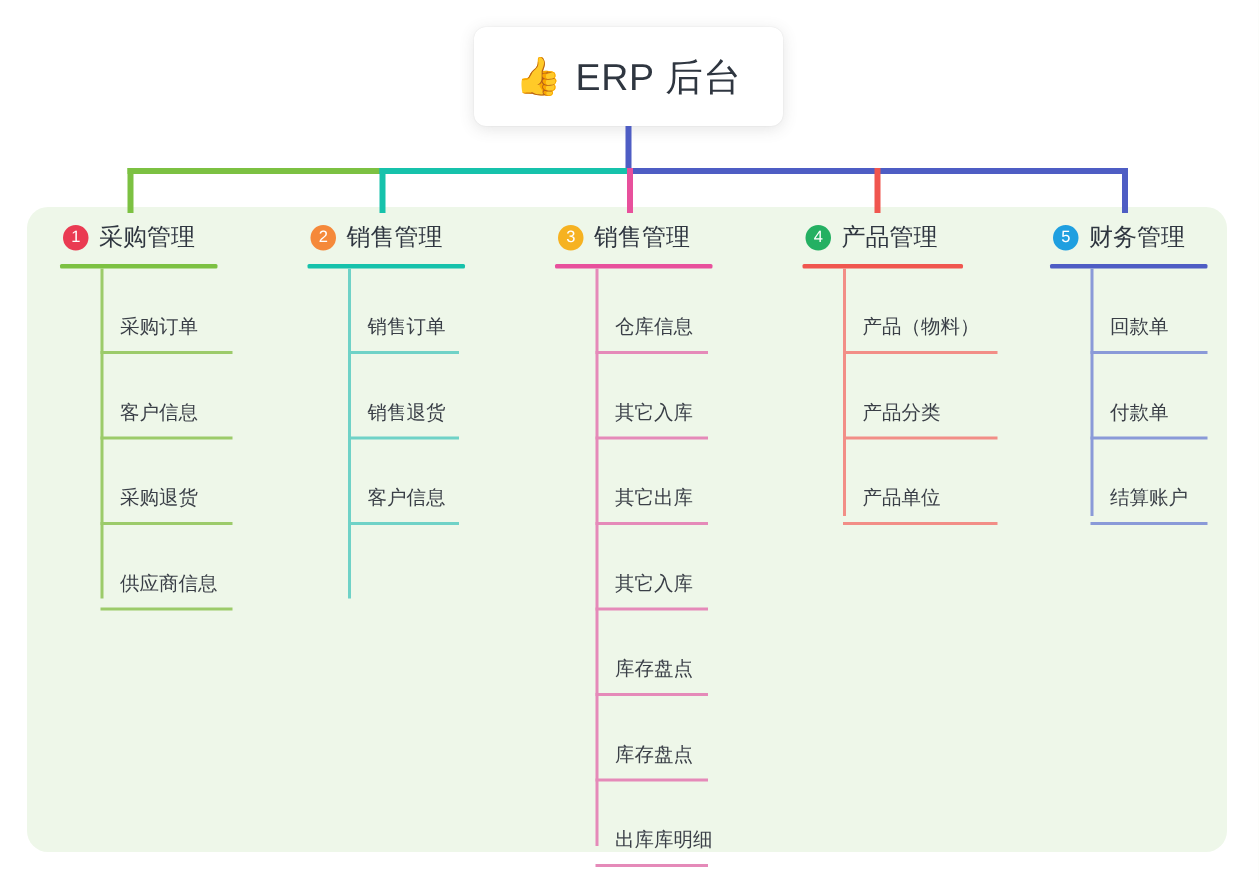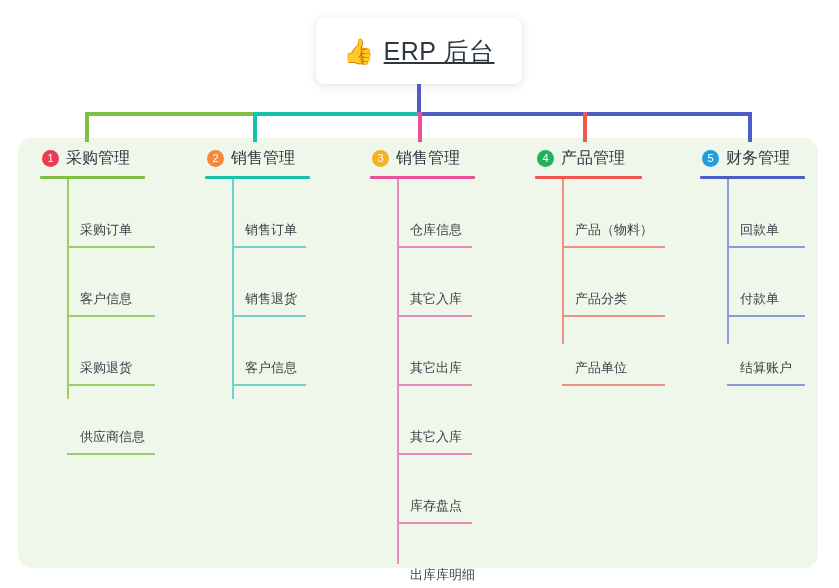--- a/index.html
+++ b/index.html
@@ -38,21 +38,20 @@
   #root-emoji {
     font-size: 25px;
     line-height: 1;
     display: inline-block;
   }
   #root-title-text {
     font-size: 25px;
     color: #2f3640;
     letter-spacing: 0.5px;
     white-space: nowrap;
-    text-decoration: underline;
   }
 
   
   .trunk {
     position: absolute;
     left: 417px;
     top: 84px;
     width: 4px;
     height: 30px;
     background: #4e5dc4;
@@ -121,21 +120,21 @@
     padding-top: 0px;
   }
   .spine {
     position: absolute;
     left: 0;
     top: 0;
     width: 2px;
   }
   .leaf {
     position: relative;
-    height: 69px;
+    height: 57px;
     box-sizing: border-box;
   }
   .leaf-label {
     position: absolute;
     left: 13px;
     bottom: 9px;
     font-size: 13px;
     color: #3a3f47;
     white-space: nowrap;
   }
@@ -242,25 +241,25 @@
           </div>
           <div class="leaf">
             <span class="leaf-label">其它入库</span>
             <div class="leaf-underline" style="width: 75px; background: rgb(229, 138, 185);"></div>
           </div>
           <div class="leaf">
             <span class="leaf-label">库存盘点</span>
             <div class="leaf-underline" style="width: 75px; background: rgb(229, 138, 185);"></div>
           </div>
           <div class="leaf">
+            <span class="leaf-label">库存盘点</span>
+            <div class="leaf-underline" style="width: 75px; background: rgb(229, 138, 185);"></div>
+          </div>
+          <div class="leaf">
             <span class="leaf-label">出库库明细</span>
-            <div class="leaf-underline" style="width: 75px; background: rgb(229, 138, 185);"></div>
-          </div>
-          <div class="leaf">
-            <span class="leaf-label">库存盘点</span>
             <div class="leaf-underline" style="width: 75px; background: rgb(229, 138, 185);"></div>
           </div>
         </div>
       </div>
       <div class="column" style="left: 535px;">
         <div class="col-header">
           <span class="badge" style="background: rgb(36, 176, 98);">4</span>
           <span class="col-title">产品管理</span>
         </div>
         <div class="col-rule" style="width: 107px; background: rgb(240, 86, 79);"></div>

